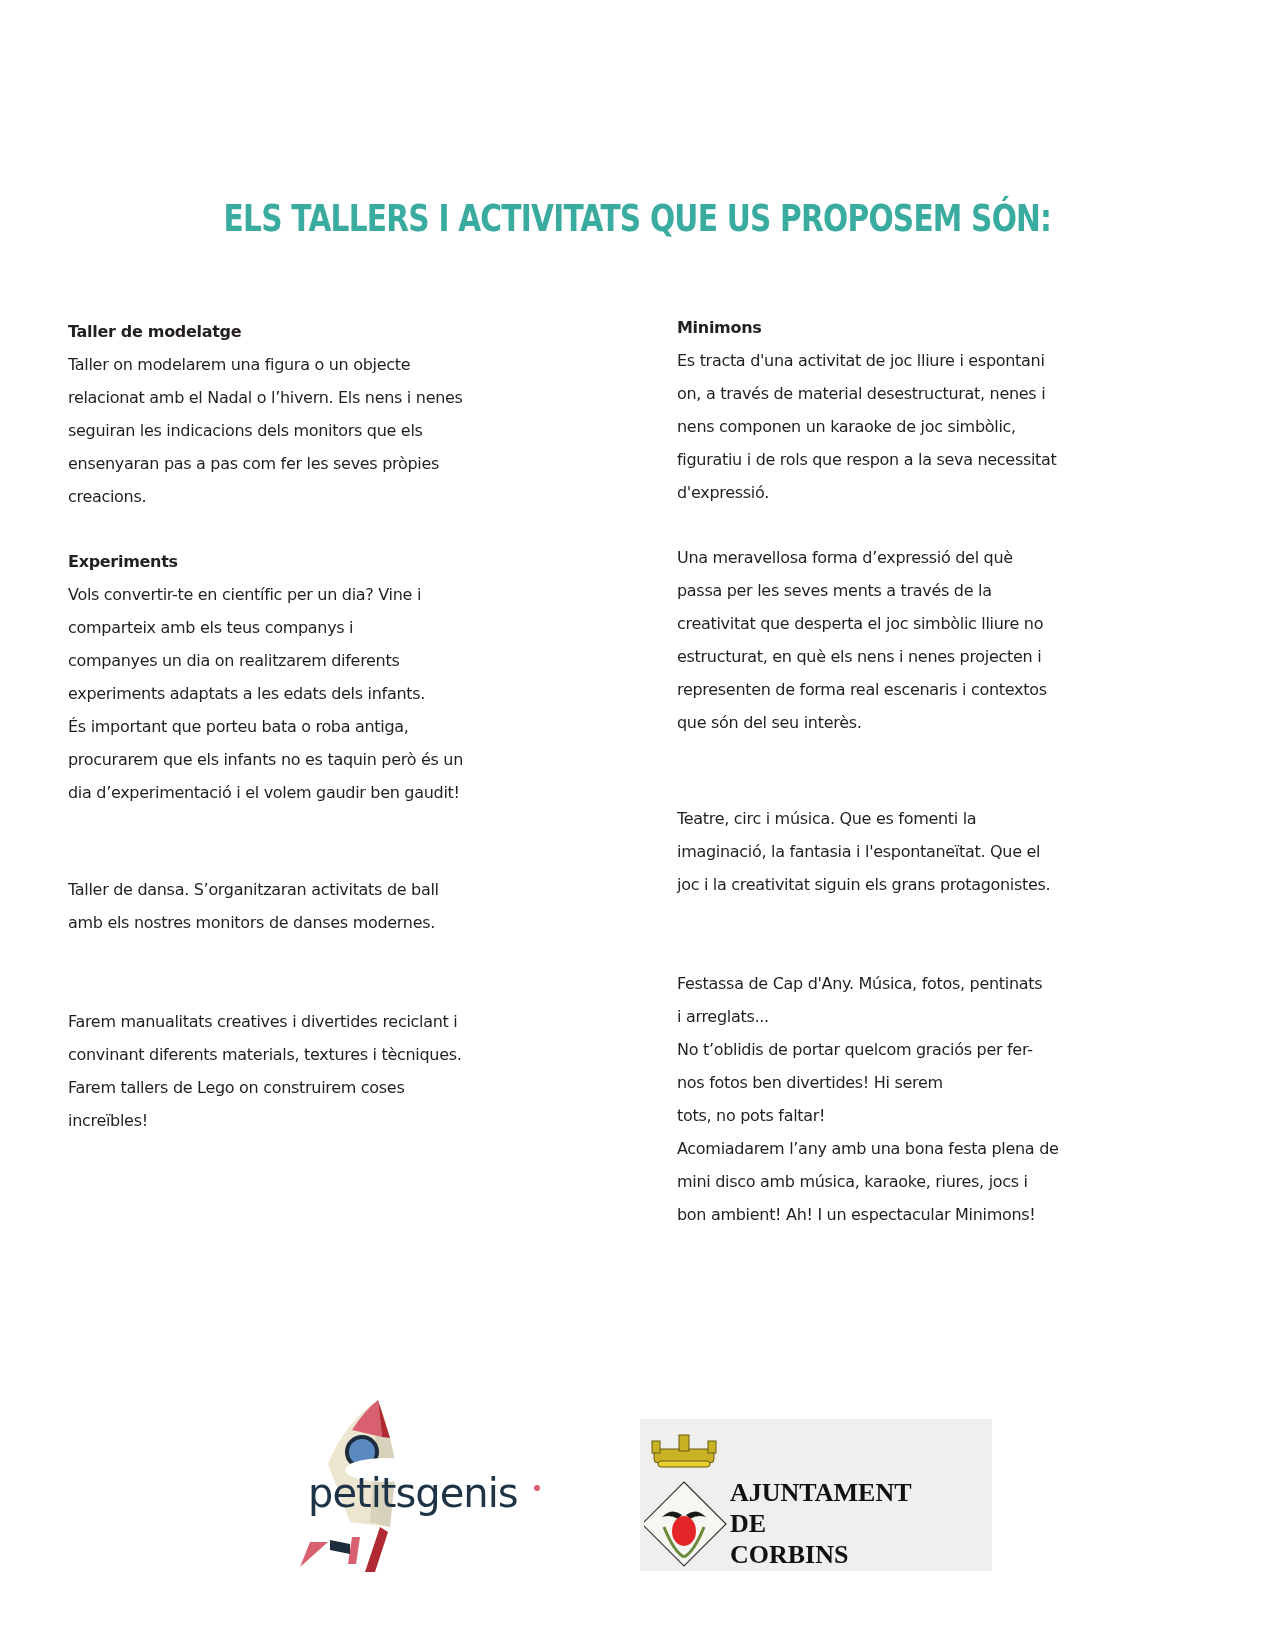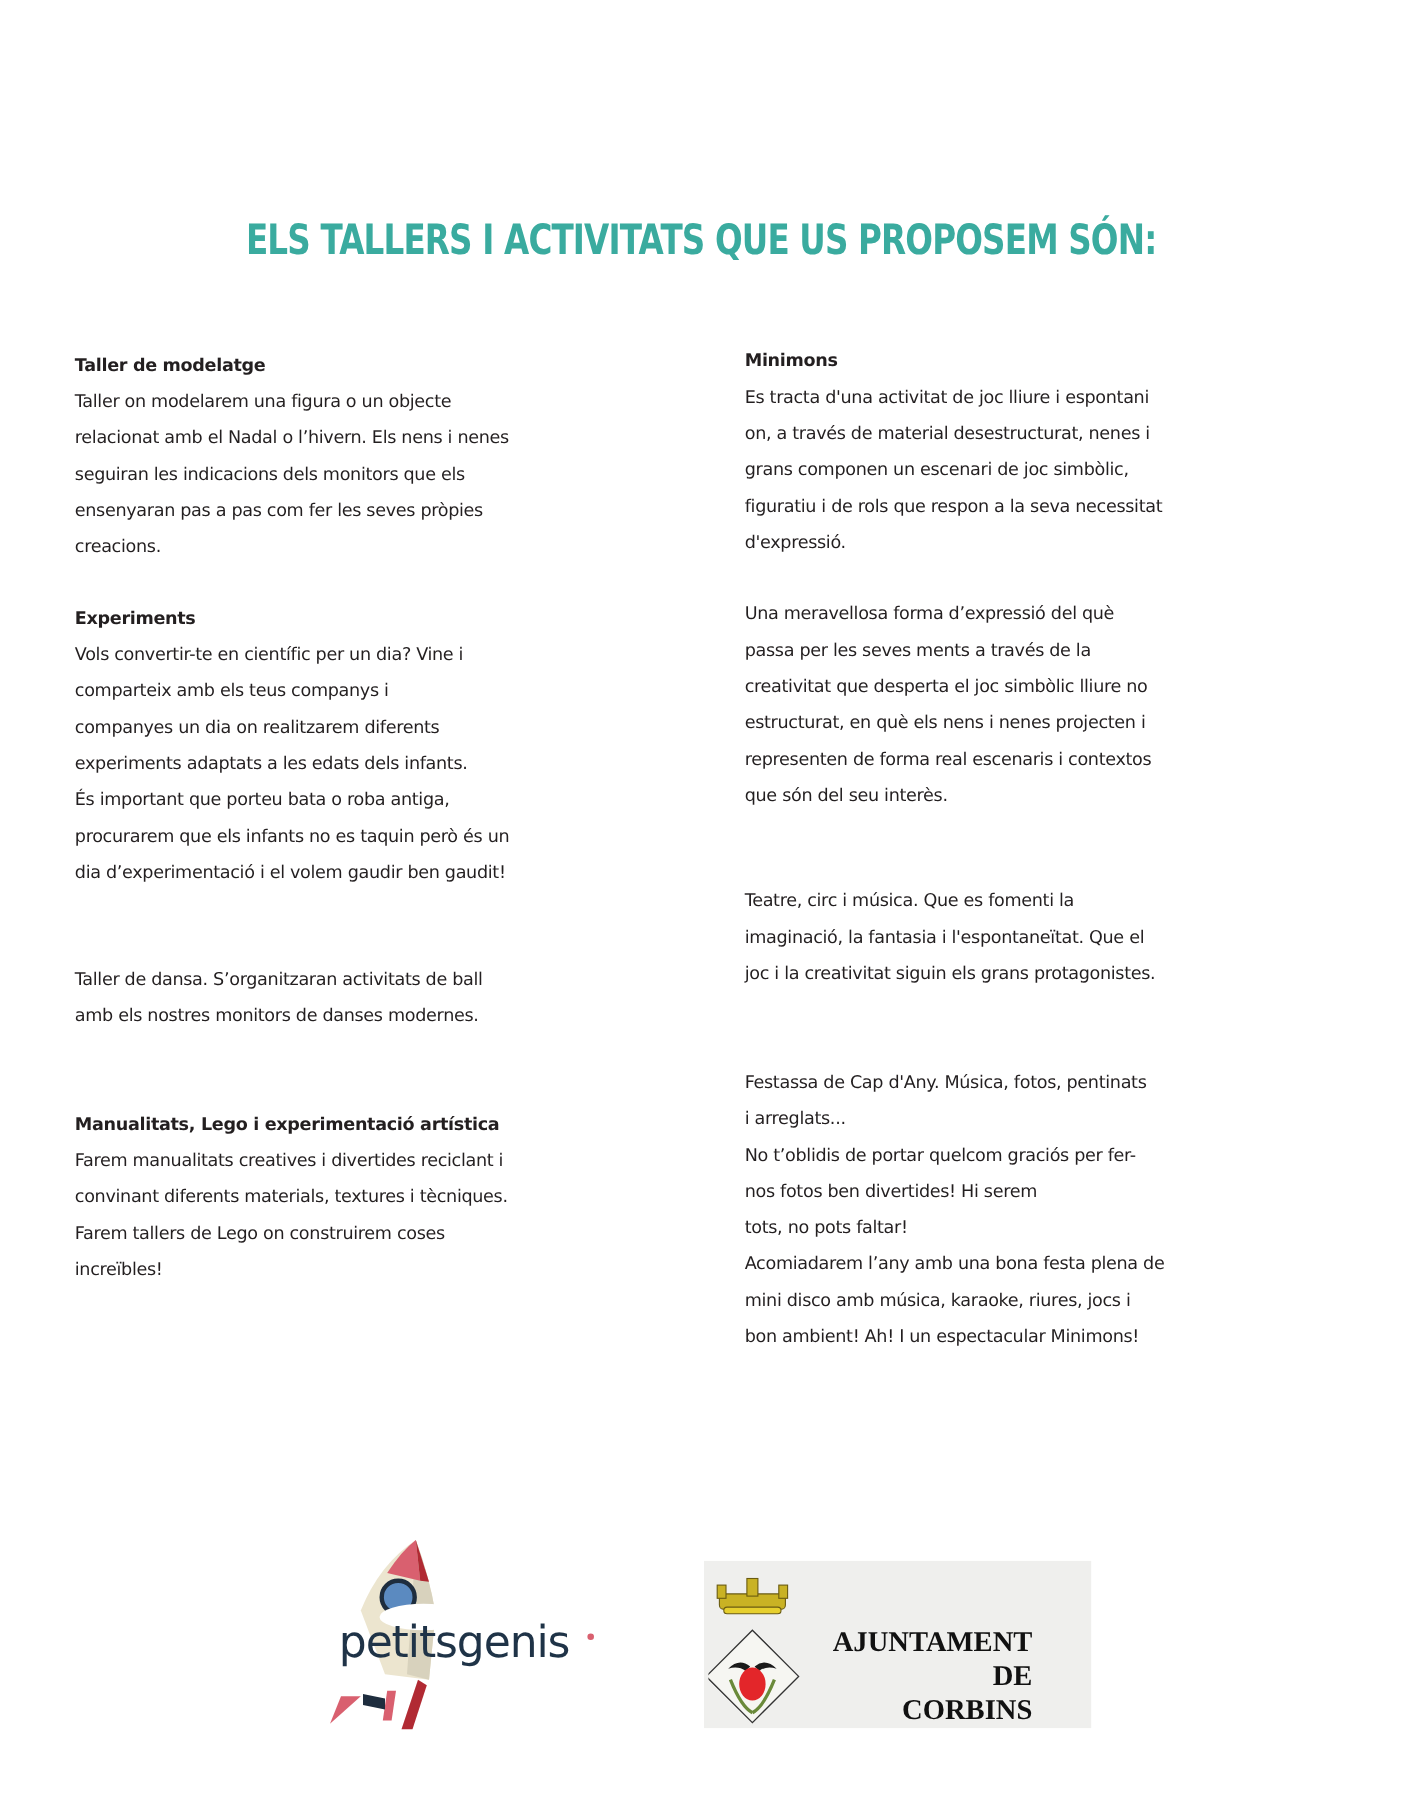--- a/index.html
+++ b/index.html
@@ -28,24 +28,23 @@
     .pg-text {
       position: absolute; left: 308px; top: 1470px;
       font-family: "DejaVu Sans", sans-serif; font-size: 40px; color: #1f3347;
       letter-spacing: -1px; white-space: nowrap; text-align: center;
     }
     .ajt {
       position: absolute; left: 640px; top: 1419px; width: 352px; height: 152px;
       background: #efefed;
     }
     .ajt-text {
-      position: absolute; left: 117px; top: 58px;
+      position: absolute; left: 90px; top: 58px;
       font-family: "Liberation Serif", serif; font-weight: bold; font-size: 26px; line-height: 31px;
       color: #111;
-      text-align: right;
     }
     .ajt-text span { display: block; white-space: nowrap; }
     .crest { position: absolute; left: 4px; top: 8px; width: 94px; height: 142px; }
   </style>
 </head>
 <body>
 
 <div class="title">ELS TALLERS I ACTIVITATS QUE US PROPOSEM SÓN:</div>
 
 <div class="col left">
@@ -68,34 +67,33 @@
     <span class="line">procurarem que els infants no es taquin però és un</span>
     <span class="line">dia d’experimentació i el volem gaudir ben gaudit!</span>
   </div>
 
   <div class="block" style="top:873px">
     <span class="line"><span class="hin">Taller de dansa.</span><span> S’organitzaran activitats de ball</span></span>
     <span class="line">amb els nostres monitors de danses modernes.</span>
   </div>
 
   <div class="block" style="top:1005px">
-    <span class="h">Manualitats, Lego i experimentació artística</span>
     <span class="line">Farem manualitats creatives i divertides reciclant i</span>
     <span class="line">convinant diferents materials, textures i tècniques.</span>
     <span class="line">Farem tallers de Lego on construirem coses</span>
     <span class="line">increïbles!</span>
   </div>
 </div>
 
 <div class="col right">
   <div class="block" style="top:311px">
     <span class="h">Minimons</span>
     <span class="line">Es tracta d'una activitat de joc lliure i espontani</span>
     <span class="line">on, a través de material desestructurat, nenes i</span>
-    <span class="line">grans componen un escenari de joc simbòlic,</span>
+    <span class="line">nens componen un karaoke de joc simbòlic,</span>
     <span class="line">figuratiu i de rols que respon a la seva necessitat</span>
     <span class="line">d'expressió.</span>
   </div>
 
   <div class="block" style="top:541px">
     <span class="line">Una meravellosa forma d’expressió del què</span>
     <span class="line">passa per les seves ments a través de la</span>
     <span class="line">creativitat que desperta el joc simbòlic lliure no</span>
     <span class="line">estructurat, en què els nens i nenes projecten i</span>
     <span class="line">representen de forma real escenaris i contextos</span>

